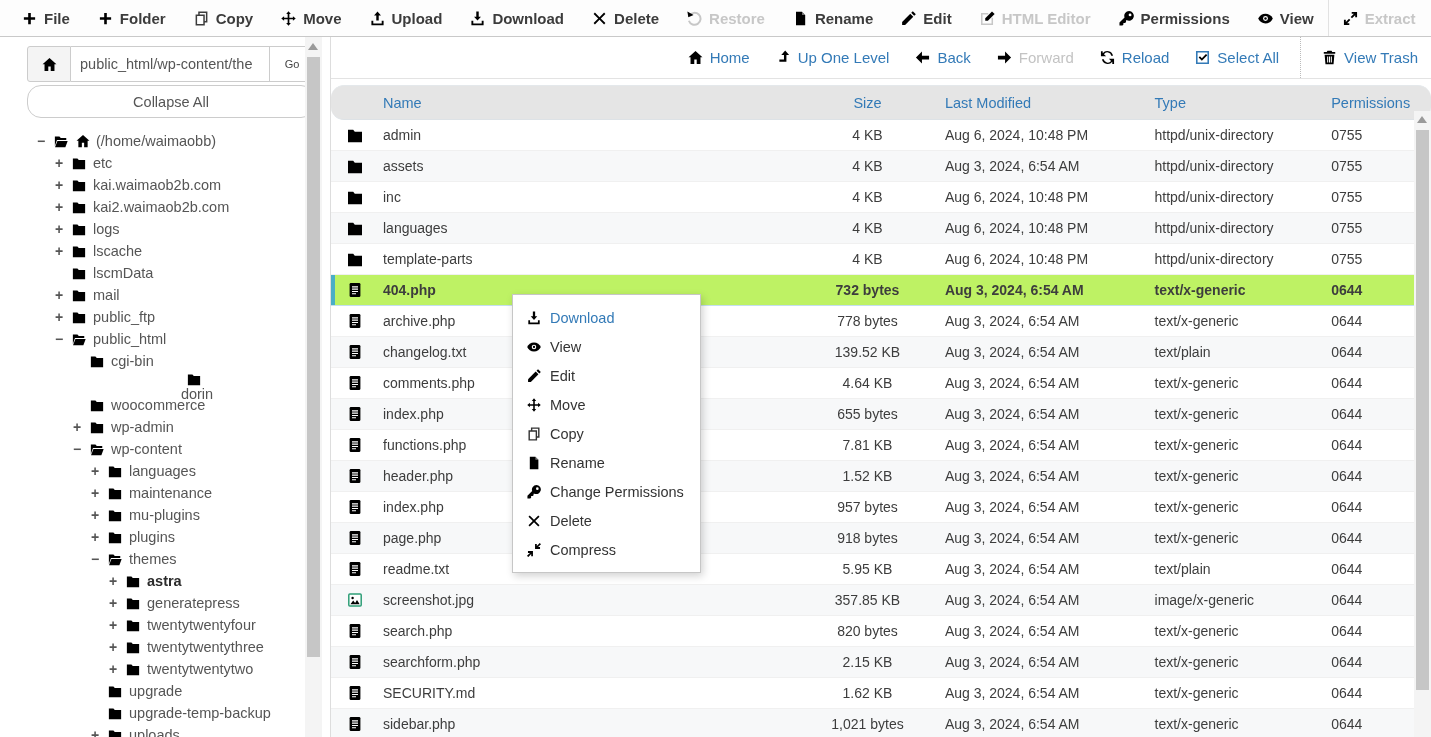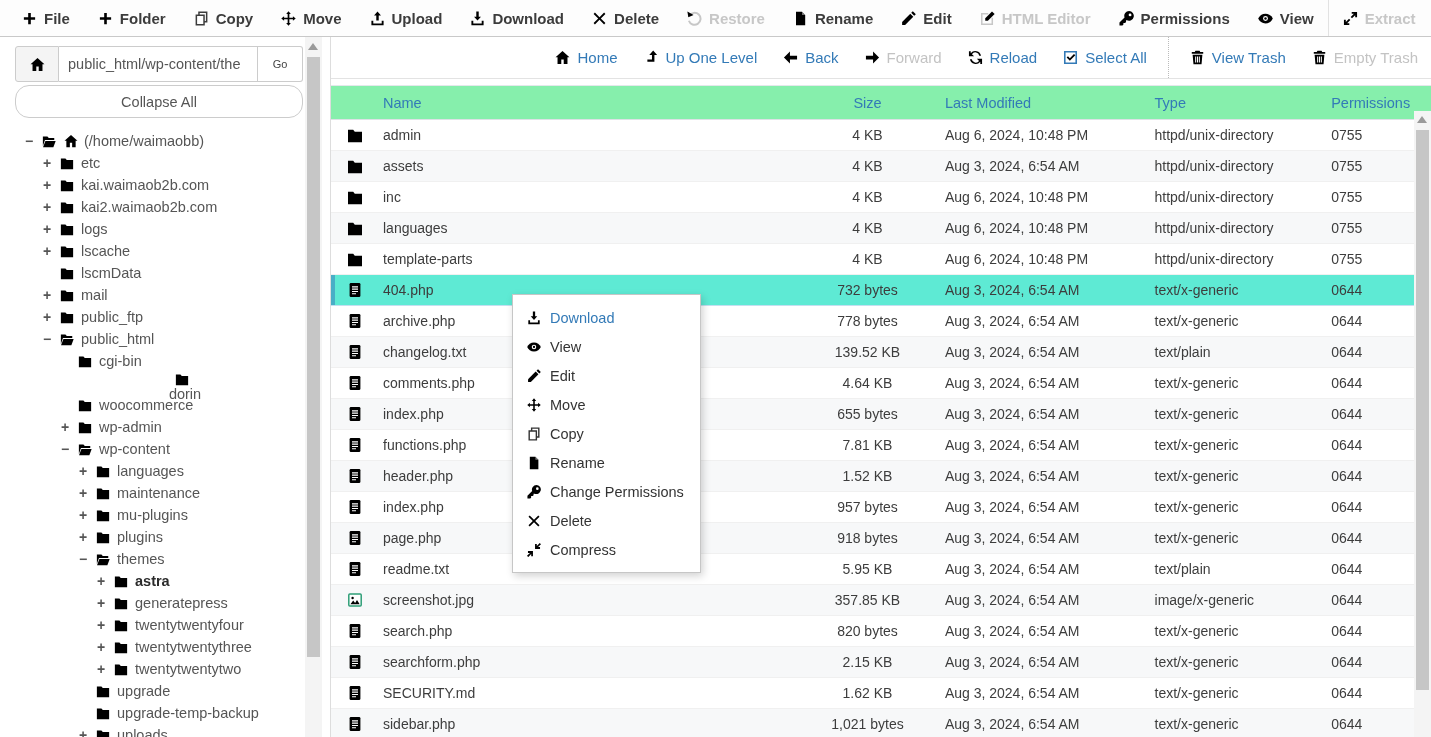--- a/index.html
+++ b/index.html
@@ -19,21 +19,21 @@
   .tb-item{
     display:flex;align-items:center;gap:7px;padding:0 14px;cursor:pointer;
     color:#3c3c3c;font-size:15px;font-weight:600;white-space:nowrap;
   }
   .tb-item .ic{width:15px;height:15px;}
   .tb-item.disabled{color:#c7c7c7;cursor:default;}
   .tb-item.sep{border-left:1px solid #e2e2e2;}
 
   
   .sidebar{
-    position:absolute;top:37px;left:4px;width:305px;bottom:0;background:#fff;
+    position:absolute;top:37px;left:16px;width:305px;bottom:0;background:#fff;
     padding:9px 0 0 11px;box-sizing:border-box;overflow:hidden;
   }
   .path-row{display:flex;height:36px;width:288px;}
   .home-btn{
     width:44px;border:1px solid #ccc;background:#f4f4f4;display:flex;align-items:center;
     justify-content:center;border-radius:3px 0 0 3px;cursor:pointer;padding:0;box-sizing:border-box;
   }
   .home-btn .ic{width:17px;height:15px;color:#4a4a4a;}
   .path-input{
     flex:1;min-width:0;border:1px solid #ccc;border-left:none;padding:0 9px;
@@ -73,35 +73,35 @@
   }
   .nav-item{
     display:flex;align-items:center;gap:7px;padding:0 13px;cursor:pointer;
     color:#337ab7;font-size:15px;white-space:nowrap;
   }
   .nav-item .ic{width:15px;height:15px;}
   .nav-item.disabled{color:#c3c3c3;cursor:default;}
   .nav-item.sep{border-left:1px dotted #bbb;margin-left:8px;padding-left:21px;}
 
   .table-head{
-    display:flex;align-items:center;height:33px;background:#86efac;margin-top:6px;
-    border-top:1px solid #e4e8eb;border-bottom:1px solid #dde2e6;color:#337ab7;font-size:14.5px;
+    display:flex;align-items:center;height:33px;background:#e5e5e5;margin-top:6px;
+    border-top:1px solid #e4e8eb;border-bottom:1px solid #dde2e6;color:#337ab7;font-size:14.5px;border-radius:13px;
   }
   .th{box-sizing:border-box;cursor:pointer;}
   .th:nth-of-type(1){width:480px;padding-left:52px;}
   .th:nth-of-type(2){width:115px;text-align:center;}
   .th:nth-of-type(3){width:212px;padding-left:20px;}
   .th:nth-of-type(4){width:185px;padding-left:18px;}
   .th:nth-of-type(5){width:110px;padding-left:10px;}
 
   .rows{position:relative;}
   .row{display:flex;align-items:center;height:31px;box-sizing:border-box;cursor:pointer;font-size:14px;color:#3d3d3d;}
   .row:nth-of-type(even){background:#f7f8f9;}
   .row{border-bottom:1px solid #f0f0f0;}
-  .row.selected{background:#5eead4;box-shadow:inset 4px 0 0 #49aec6;border-bottom-color:#c4dff0;}
+  .row.selected{background:#bef264;box-shadow:inset 4px 0 0 #49aec6;border-bottom-color:#c4dff0;font-weight:bold;}
   .cell{box-sizing:border-box;white-space:nowrap;overflow:hidden;}
   .c-name{width:480px;display:flex;align-items:center;}
   .c-name .ic{width:16px;height:16px;margin-left:16px;margin-right:20px;}
   .c-size{width:115px;text-align:center;}
   .c-mod{width:212px;padding-left:20px;}
   .c-type{width:185px;padding-left:18px;}
   .c-perm{width:110px;padding-left:10px;}
   .ic[data-name="folder-icon"]{color:#e9a33f;}
   .ic[data-name="folder-open-icon"]{color:#e9a33f;}
   .ic[data-name="file-doc-icon"]{color:#7a549b;}
@@ -706,28 +706,20 @@
         <span class="label" data-name="nav-button-label">Select All</span>
       </div>
       <div class="nav-item sep" data-name="nav-button">
         <span class="ic" data-name="trash-icon">
           <svg>
             <use href="#i-trash" xlink:href="#i-trash"></use>
           </svg>
         </span>
         <span class="label" data-name="nav-button-label">View Trash</span>
       </div>
-      <div class="nav-item disabled" data-name="nav-button">
-        <span class="ic" data-name="trash-icon">
-          <svg>
-            <use href="#i-trash" xlink:href="#i-trash"></use>
-          </svg>
-        </span>
-        <span class="label" data-name="nav-button-label">Empty Trash</span>
-      </div>
     </nav>
 
   <div class="table-head" data-name="table-header">
 
   <div class="th" data-name="column-header">Name</div>
       <div class="th" data-name="column-header">Size</div>
       <div class="th" data-name="column-header">Last Modified</div>
       <div class="th" data-name="column-header">Type</div>
       <div class="th" data-name="column-header">Permissions</div>
     </div>

